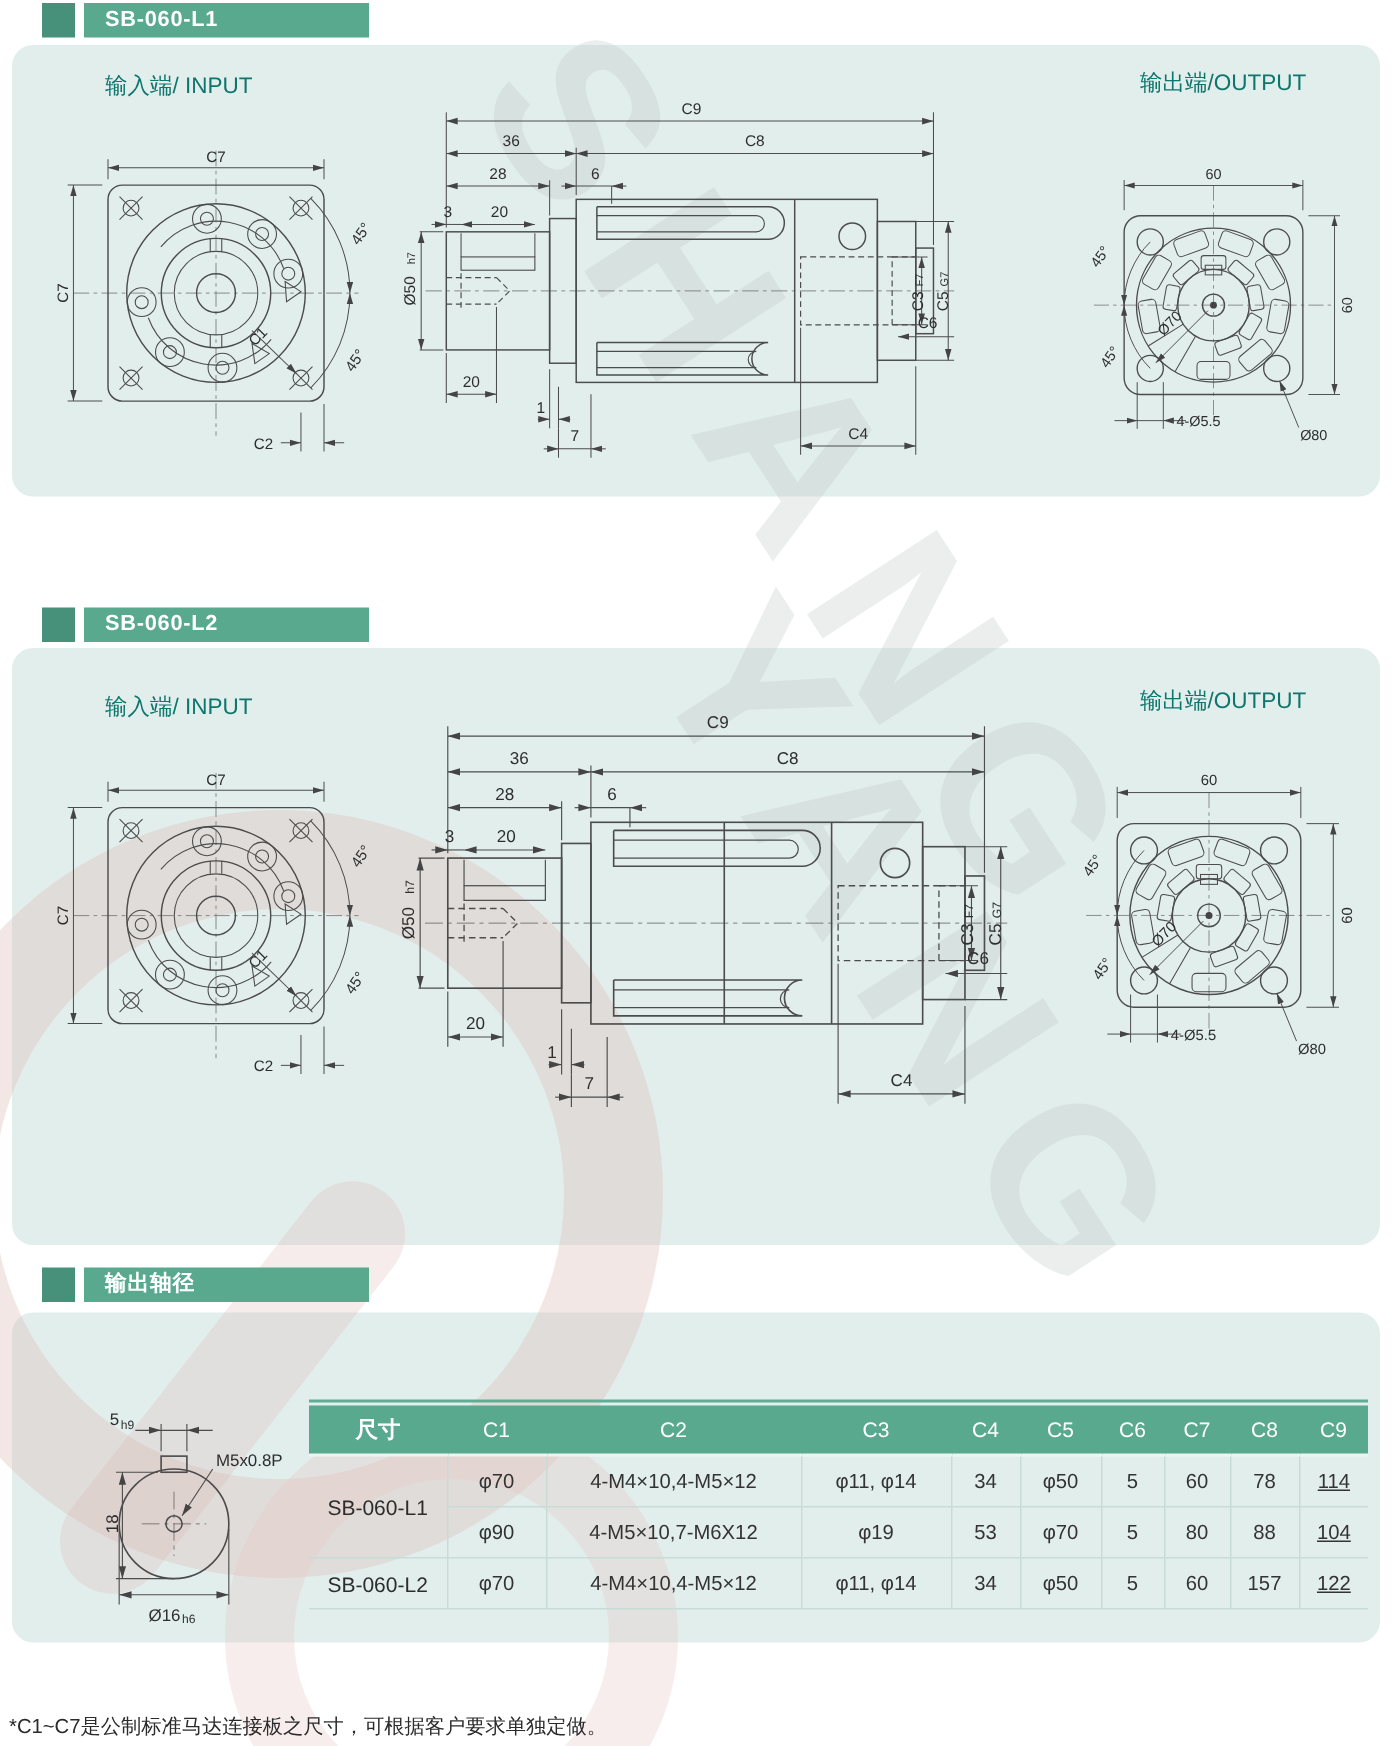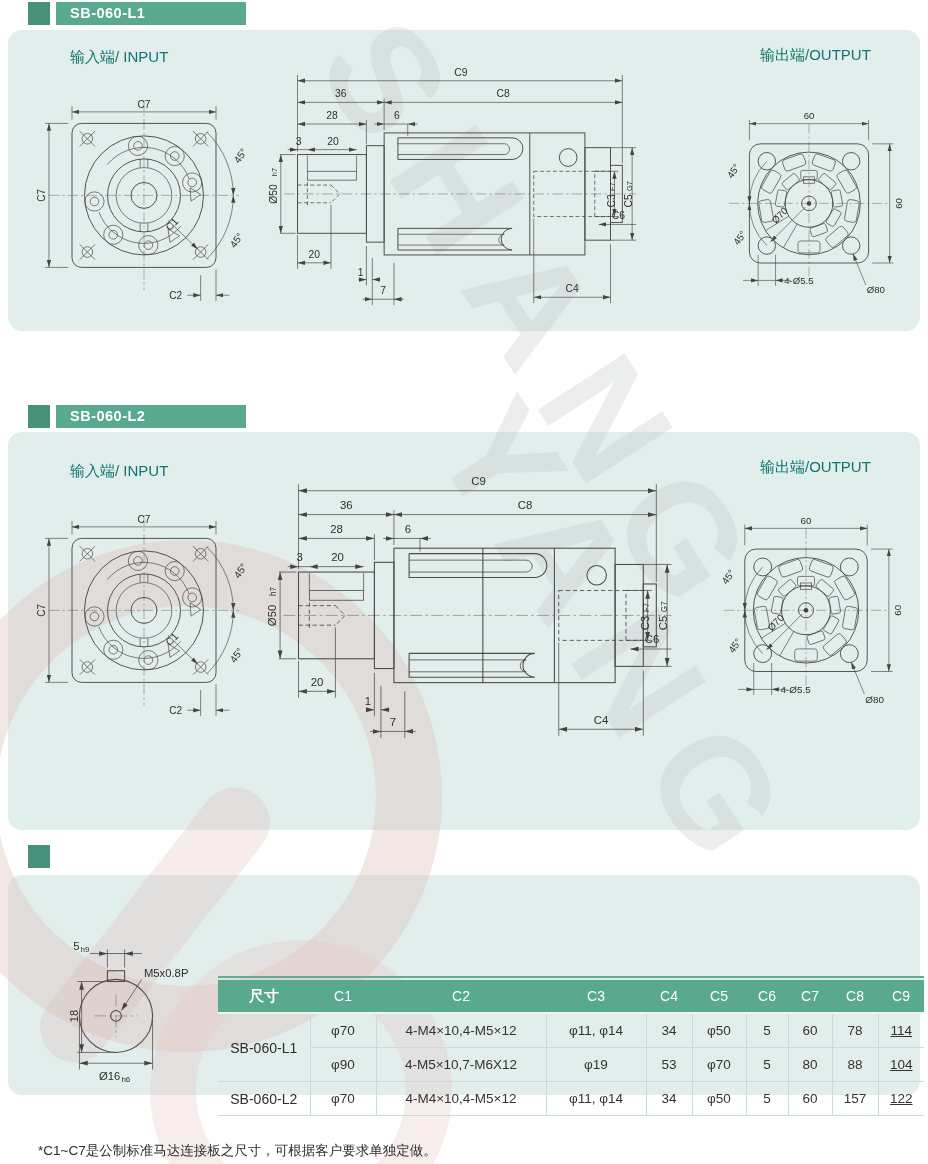--- a/index.html
+++ b/index.html
@@ -617,20 +617,23 @@
       <path class="dim" d="M64.5 199 H83.5"></path>
       <text class="dt" x="93" y="203">4-Ø5.5</text>
       <path class="dim" d="M182 204 L168 170" marker-end="url(#ar3)"></path>
       <text class="dt" x="183" y="213">Ø80</text>
     </g>
   </svg>
 </div>
 
   <div class="sec-header" style="top:845px;">
     <div class="hdr-sq"></div>
+    <div class="hdr-tab">
+      <span>输出轴径</span>
+    </div>
   </div>
 
   <div class="drawing" style="left:30px;top:917px;width:215px;height:172px;">
     <svg viewBox="0 0 200 160">
       <defs>
         <marker id="ar4" viewBox="0 0 10 8" refX="10" refY="4" markerWidth="11" markerHeight="9" orient="auto-start-reverse">
           <path d="M0 1.1 L10 4 L0 6.9 Z" fill="#444"></path>
         </marker>
       </defs>
       <g>
@@ -654,21 +657,21 @@
             <text class="dt" x="41" y="96" text-anchor="middle">18</text>
           </g>
         <path class="dim" d="M46 95 V142 M114 95 V142"></path>
         <path class="dim" d="M46 136 H114" marker-start="url(#ar4)" marker-end="url(#ar4)"></path>
         <text class="dt" x="84" y="152" text-anchor="end">Ø16</text>
         <text class="dts" x="85" y="153.5">h6</text>
       </g>
     </svg>
   </div>
 
-  <div class="table-wrap" style="left:218px;top:933px;margin-top:43px;">
+  <div class="table-wrap" style="left:206px;top:933px;">
     <table class="dim-table">
       <colgroup>
         <col style="width:92px">
           <col style="width:66px">
           <col style="width:170px">
           <col style="width:100px">
         <col style="width:46px">
           <col style="width:54px">
           <col style="width:42px">
           <col style="width:44px">
@@ -722,15 +725,15 @@
           <td>φ50</td>
           <td>5</td>
           <td>60</td>
           <td>157</td>
           <td>122</td>
         </tr>
       </tbody>
     </table>
   </div>
 
-  <div class="note" style="left:6px;top:1142px;margin-left:32px;">*C1~C7是公制标准马达连接板之尺寸，可根据客户要求单独定做。</div>
+  <div class="note" style="left:6px;top:1142px;">*C1~C7是公制标准马达连接板之尺寸，可根据客户要求单独定做。</div>
 
 </div>
 
 </body></html>

